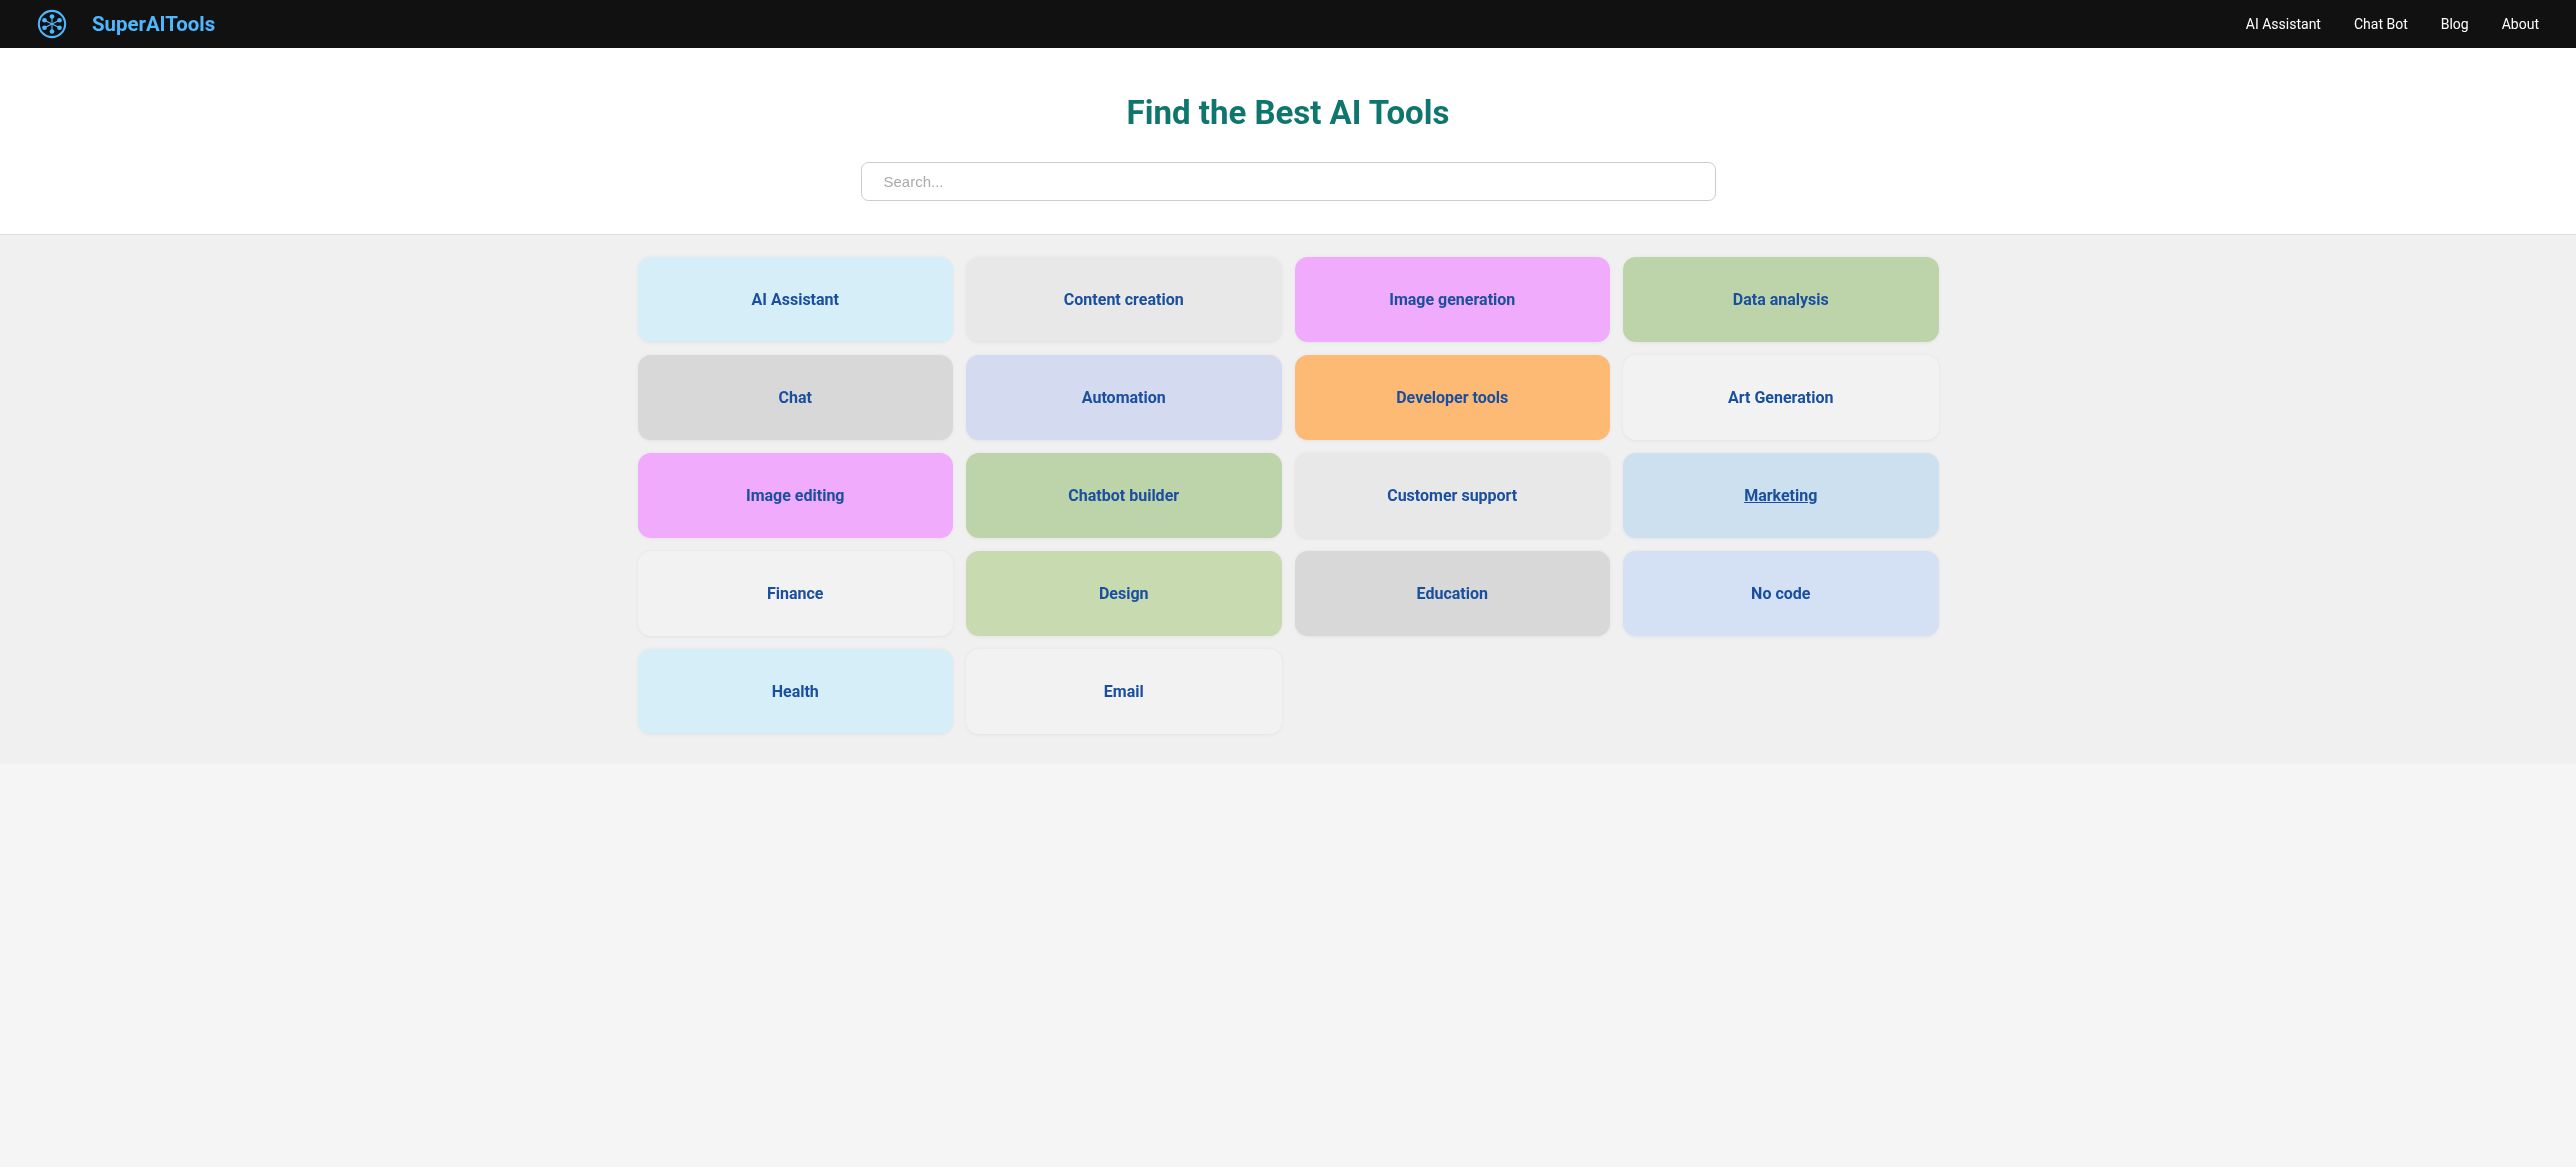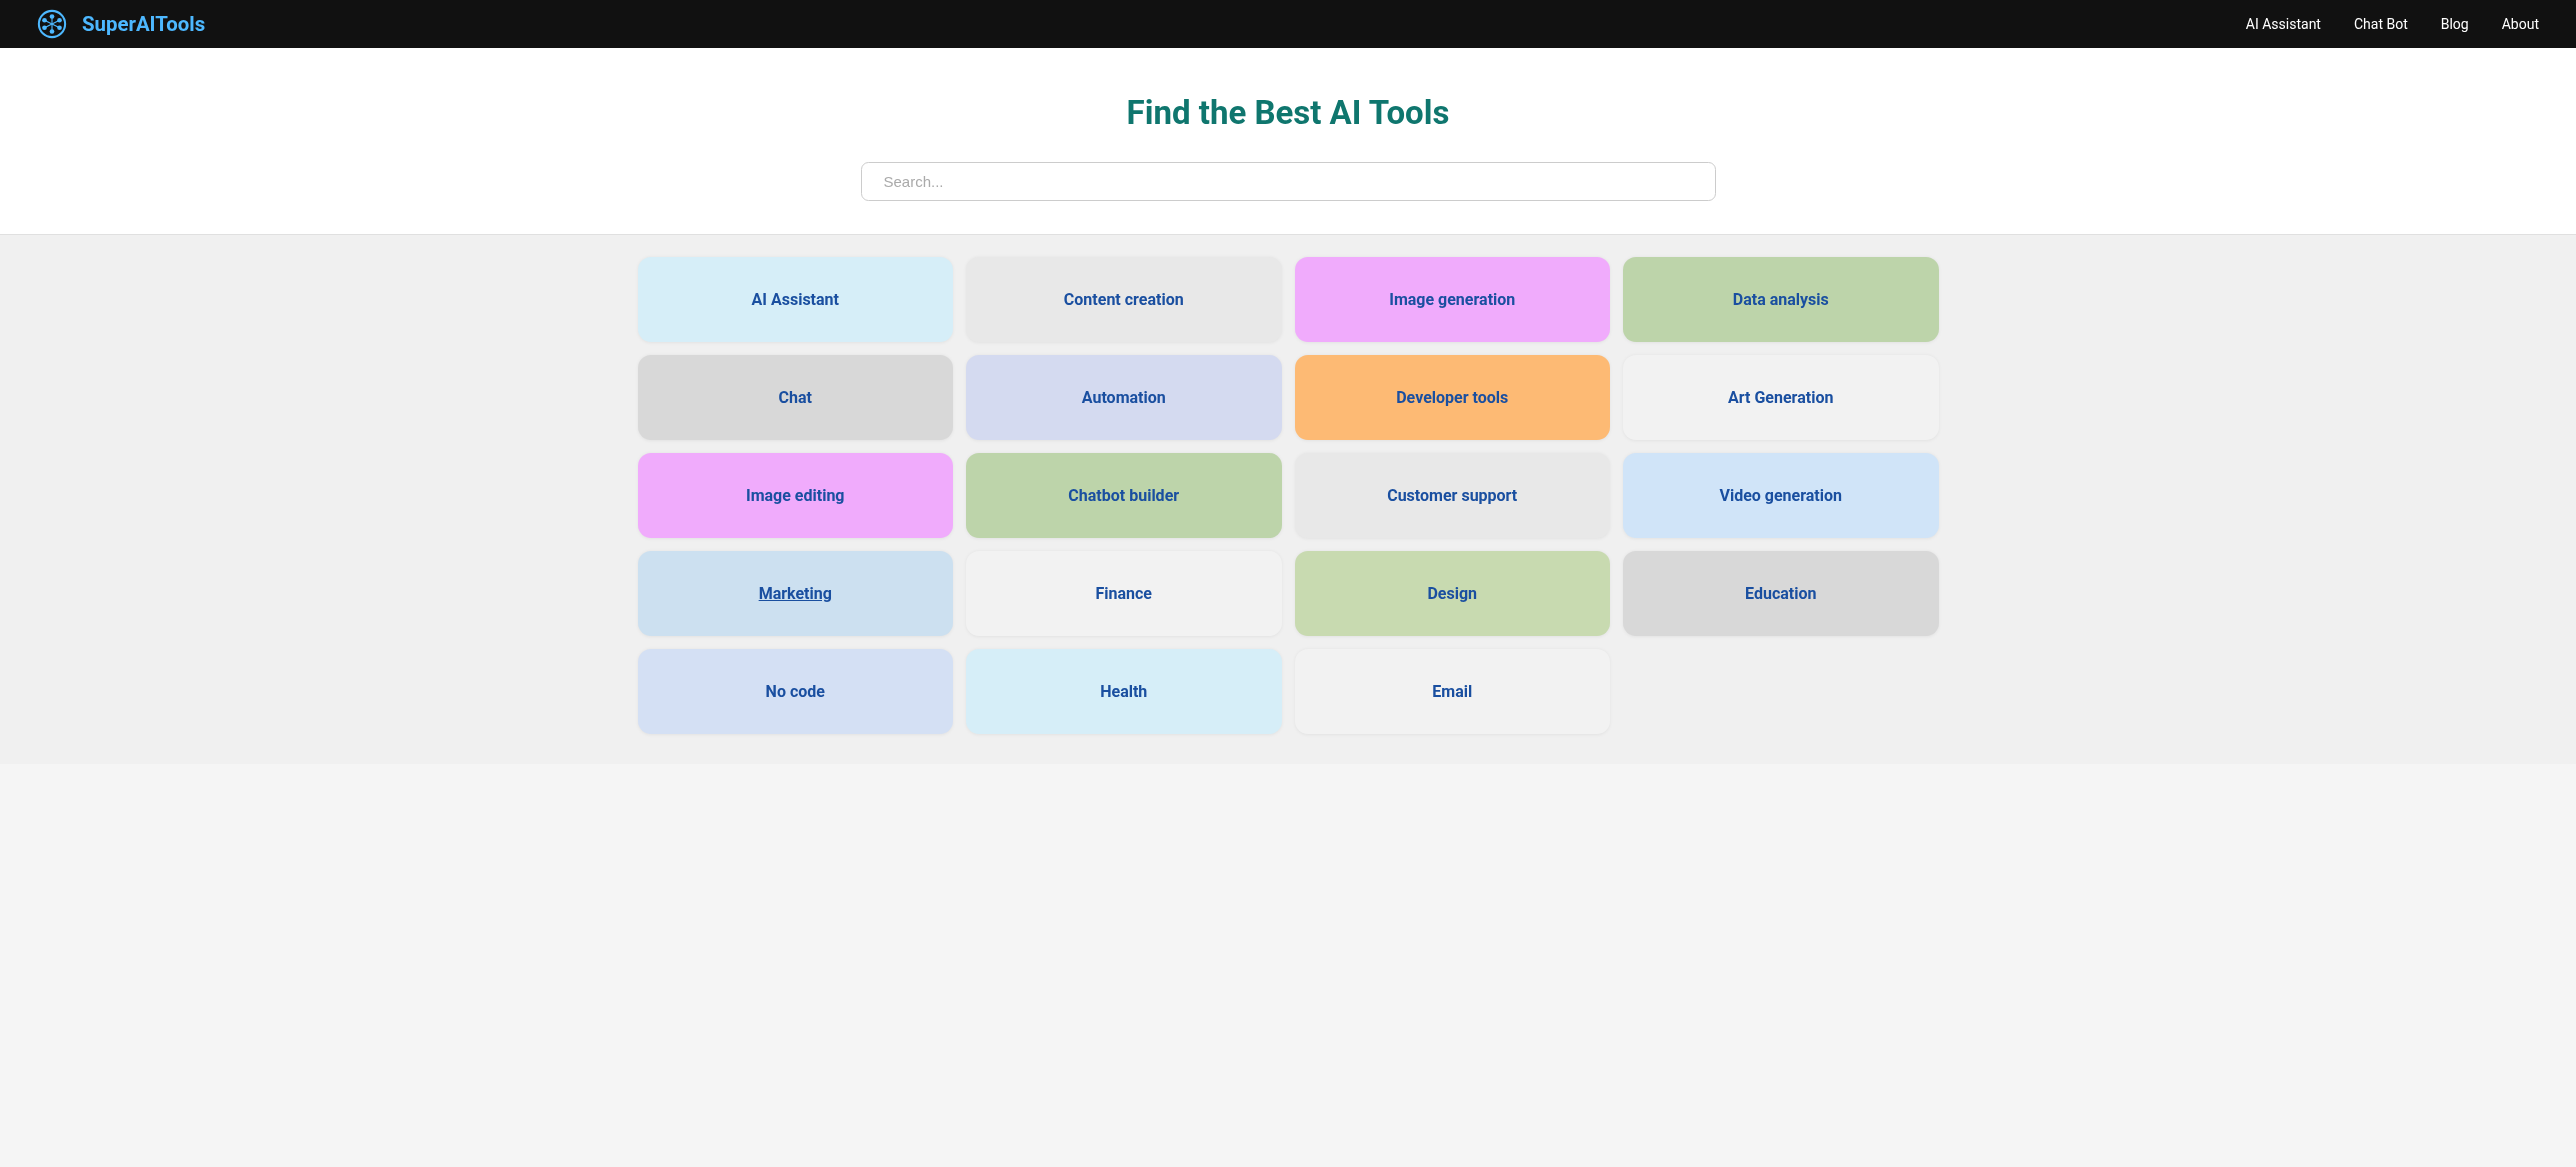--- a/index.html
+++ b/index.html
@@ -20,21 +20,21 @@
       display: flex;
       align-items: center;
       justify-content: space-between;
       padding: 0 37px;
       height: 48px;
     }
 
     .logo-area {
       display: flex;
       align-items: center;
-      gap: 15px;
+      gap: 25px;
       text-decoration: none;
     }
 
     .logo-icon {
       width: 30px;
       height: 30px;
     }
 
     .logo-text {
       font-size: 20.4px;
@@ -181,21 +181,20 @@
       <div class="category-card bg-white-gray">Content creation</div>
       <div class="category-card bg-pale-yellow">Image generation</div>
       <div class="category-card bg-pale-green">Data analysis</div>
       <div class="category-card bg-light-gray">Chat</div>
       <div class="category-card bg-pale-lavender">Automation</div>
       <div class="category-card bg-light-teal">Developer tools</div>
       <div class="category-card bg-white">Art Generation</div>
       <div class="category-card bg-pale-yellow">Image editing</div>
       <div class="category-card bg-pale-green">Chatbot builder</div>
       <div class="category-card bg-white-gray">Customer support</div>
-      <div class="category-card bg-soft-blue">Video generation</div>
       <div class="category-card bg-light-blue2">Marketing</div>
       <div class="category-card bg-white">Finance</div>
       <div class="category-card bg-green-accent">Design</div>
       <div class="category-card bg-light-gray">Education</div>
       <div class="category-card bg-pale-blue3">No code</div>
       <div class="category-card bg-light-blue">Health</div>
       <div class="category-card bg-white">Email</div>
     </div>
 </section>
 

